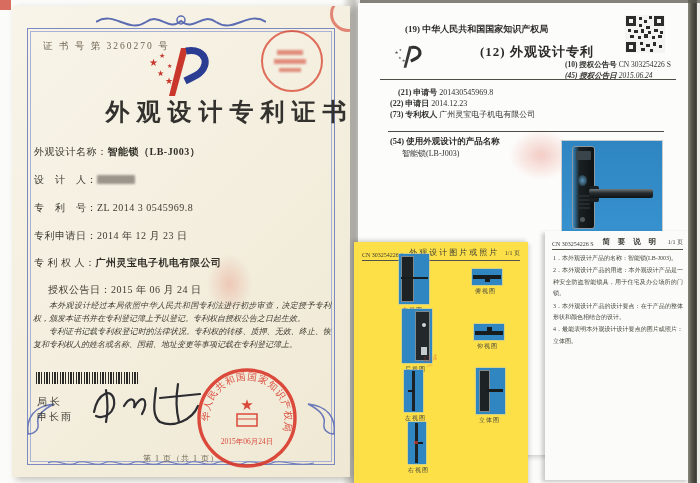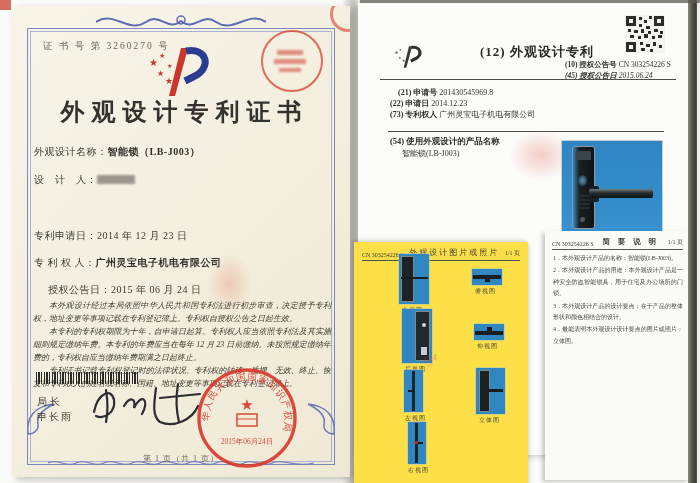--- a/index.html
+++ b/index.html
@@ -19,21 +19,21 @@
   
   .cert-page{left:12px;top:6px;width:338px;height:471px;z-index:2;overflow:hidden;
     background:linear-gradient(135deg,#f8f4e9,#f3eedd 55%,#efe8d4);
     box-shadow:4px 3px 7px rgba(110,108,98,.4);}
   .cert-frame{left:15px;top:22px;right:15px;bottom:12px;border:1.5px solid #7c88c0;}
   .cert-frame:after{content:"";position:absolute;inset:2px;border:.5px solid #aab1d6;}
   .flour{width:40px;height:40px;color:#6b79b8;}
   .cert-no{left:22px;top:34px;font-size:9.5px;letter-spacing:2px;color:#6e6553;margin-left:9px;}
   .cert-logo{left:129px;top:38px;width:80px;height:56px;}
   .cert-title{left:0;top:90px;width:100%;text-align:center;font-size:24px;font-weight:bold;
-    letter-spacing:7px;color:#33322e;text-indent:7px;}
+    letter-spacing:7px;color:#33322e;text-indent:7px;padding-left:45px;}
   .agency-stamp{left:249px;top:24px;width:58px;height:58px;border:2.2px solid rgba(216,64,44,.75);
     border-radius:50%;filter:blur(.3px);}
   .agency-stamp i{position:absolute;background:rgba(210,60,42,.55);filter:blur(.8px);}
   .corner-stamp{left:318px;top:-10px;width:30px;height:30px;border:3px solid rgba(214,62,44,.6);
     border-radius:50%;filter:blur(.6px);}
   .field{left:22px;font-size:10px;color:#3e3a30;letter-spacing:.5px;}
   .field b{font-weight:bold;color:#33302a;}
   .redact{display:inline-block;width:38px;height:9px;vertical-align:-1px;
     background:#9b958c;filter:blur(1.3px);border-radius:1px;}
   .cert-pars{left:21px;top:294px;width:298px;font-size:8px;line-height:1.62;color:#3e3c32;
@@ -152,34 +152,36 @@
     <i style="left:16px;top:36px;width:22px;height:4px;"></i>
   </div>
   <div class="abs corner-stamp"></div>
 
   <div class="abs field" style="top:139px;">
     <span>外观设计名称：</span><b>智能锁（LB-J003）</b>
   </div>
   <div class="abs field" style="top:167px;">
     <span>设　计　人：</span><span class="redact"></span>
   </div>
+  <div class="abs field" style="top:195px;">
+    <span>专　利　号：</span><span>ZL 2014 3 0545969.8</span>
+  </div>
   <div class="abs field" style="top:223px;">
     <span>专利申请日：</span><span>2014 年 12 月 23 日</span>
   </div>
   <div class="abs field" style="top:250px;">
     <span>专 利 权 人：</span><b>广州灵宝电子机电有限公司</b>
   </div>
   <div class="abs field" style="top:277px;margin-left:14px;">
     <span>授权公告日：</span><span>2015 年 06 月 24 日</span>
   </div>
   <div class="abs red-smudge"></div>
 
   <div class="abs cert-pars">
-    <p>本外观设计经过本局依照中华人民共和国专利法进行初步审查，决定授予专利权，地址变更等事项记载在专利登记簿上。专利权自授权公告之日起生效。</p>
-    <p>本专利的专利权期限为十年，自申请日起算。专利权人应当依照专利法及其实施细则规定缴纳年费。本专利的年费应当在每年 12 月 23 日前缴纳。未按照规定缴纳年费的，专利权自应当缴纳年费期满之日起终止。</p>
+    <p>本外观设计经过本局依照中华人民共和国专利法进行初步审查，决定授予专利权，颁发本证书并在专利登记簿上予以登记。专利权自授权公告之日起生效。</p>
     <p>专利证书记载专利权登记时的法律状况。专利权的转移、质押、无效、终止、恢复和专利权人的姓名或名称、国籍、地址变更等事项记载在专利登记簿上。</p>
   </div>
 
   <div class="abs barcode"></div>
   <div class="abs director-label">局长</div>
   <div class="abs director-name">申长雨</div>
 
   <svg class="abs signature" viewBox="0 0 125 52">
     <g fill="none" stroke="#2c2c31" stroke-width="2.2" stroke-linecap="round">
       <path d="M10,34 C14,14 28,10 30,22 C32,34 20,42 12,38"></path>
@@ -202,20 +204,21 @@
     <text x="52" y="44" text-anchor="middle" font-size="15" fill="#d8382a">★</text>
     <rect x="42" y="48" width="20" height="12" fill="none" stroke="#d8382a" stroke-width="1.5"></rect>
     <line x1="42" y1="53" x2="62" y2="53" stroke="#d8382a" stroke-width="1"></line>
     <text x="52" y="78" text-anchor="middle" font-size="7.5" fill="#d8382a">2015年06月24日</text>
   </svg>
 
   <div class="abs cert-footer">第 1 页（共 1 页）</div>
 </div>
 
 <div class="abs front-page">
+  <div class="abs l19">(19) 中华人民共和国国家知识产权局</div>
 
   <svg class="abs front-logo" viewBox="0 0 80 56">
     <polygon points="40,4 47,4 34,52 28,52" fill="#3a3a38"></polygon>
     <path d="M45,7 C66,3 72,24 52,33 L44,37" fill="none" stroke="#30302e" stroke-width="7"></path>
     <text x="8" y="22" font-size="10" fill="#55554f">★</text>
     <text x="18" y="14" font-size="7" fill="#55554f">★</text>
     <text x="16" y="32" font-size="8" fill="#55554f">★</text>
     <text x="24" y="40" font-size="9" fill="#55554f">★</text>
   </svg>
 

